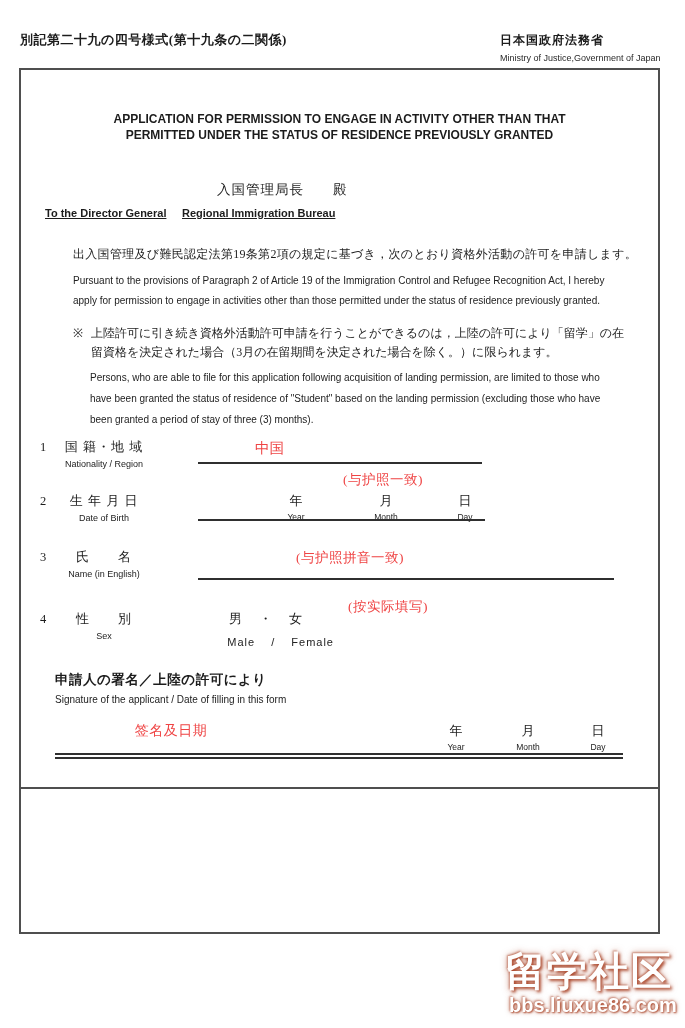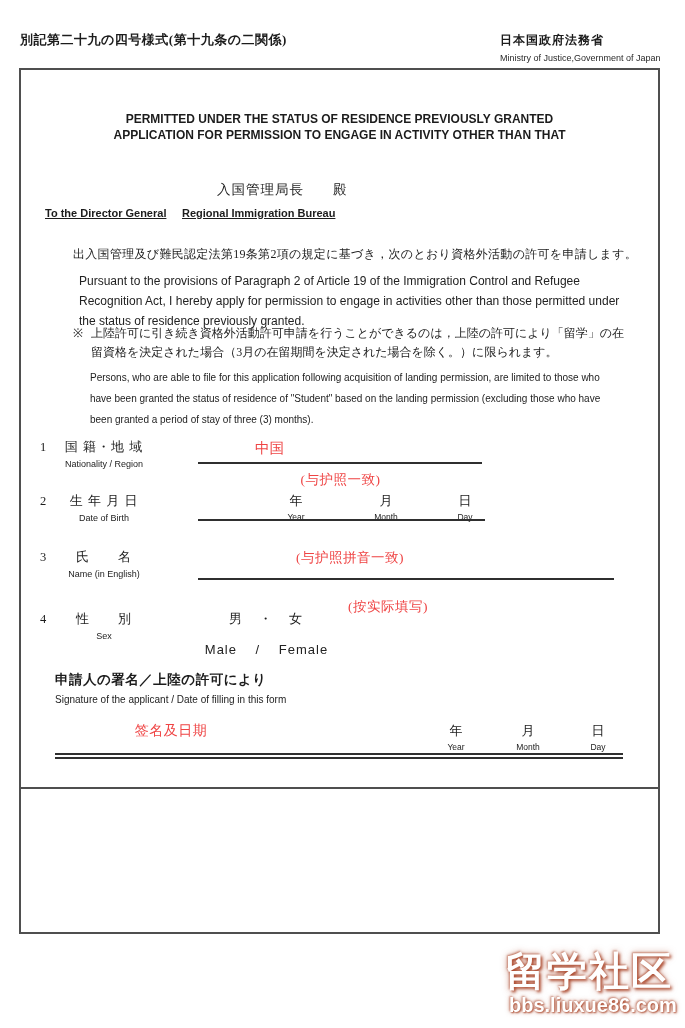--- a/index.html
+++ b/index.html
@@ -53,22 +53,22 @@
     text-decoration: underline;
   }
   .addr-en.left  { left: 24px; }
   .addr-en.right { left: 161px; }
 
   .decl-jp {
     position: absolute; left: 52px; top: 176px; width: 582px;
     font-size: 12px; letter-spacing: .3px;
   }
   .decl-en {
-    position: absolute; left: 58px; top: 201px; width: 556px;
-    font-size: 12px; line-height: 20px; color:#222;
+    position: absolute; left: 52px; top: 201px; width: 556px;
+    font-size: 10px; line-height: 20px; color:#222;
   }
   .note {
     position: absolute; left: 52px; top: 254px; width: 556px;
     display: flex; font-size: 12px; line-height: 19px;
   }
   .note-mark { flex: 0 0 18px; }
   .note-en {
     position: absolute; left: 69px; top: 297px; width: 532px;
     font-size: 10px; line-height: 21px; color:#222;
   }
@@ -79,32 +79,32 @@
   .item-label .lj { font-size: 13px; letter-spacing: 1px; }
   .item-label .le { font-size: 9px; margin-top: 3px; color:#222; }
 
   .blue { color: #ef4444; }
   .fill-line { position: absolute; height: 2px; background: #2f2f2f; }
 
   .value-nationality {
     position: absolute; left: 234px; top: 369px; font-size: 14.5px;
   }
   .hint { position: absolute; font-size: 13.5px; letter-spacing: .5px; }
-  .hint-nationality { left: 237px; top: 401px; width: 165px; text-align: center; }
+  .hint-nationality { left: 237px; top: 401px; width: 165px; text-align: right; }
   .hint-name        { left: 229px; top: 479px; width: 200px; text-align: center; }
   .hint-sex         { left: 327px; top: 528px; text-align: center; }
   .hint-signature   { left: 89px;  top: 652px; width: 122px; text-align: center; font-size: 14px; }
 
   .date-unit { position: absolute; width: 48px; text-align: center; }
   .date-unit .uj { font-size: 13px; }
   .date-unit .ue { font-size: 8.5px; margin-top: 2px; color:#222; }
 
   .sex-options { position: absolute; left: 178px; top: 540px; width: 135px; text-align: center; }
   .sex-options .oj { font-size: 13px; letter-spacing: 2px; }
-  .sex-options .oe { font-size: 13px; margin-top: 13px; letter-spacing: 1px; color:#222; }
+  .sex-options .oe { font-size: 11px; margin-top: 7px; letter-spacing: 1px; color:#222;text-align:right; }
 
   
   .sig-heading { position: absolute; left: 34px; top: 601px; font-size: 13.5px; font-weight: bold; letter-spacing: .5px; }
   .sig-en      { position: absolute; left: 34px; top: 624px; font-size: 10px; color:#222; }
   .sig-line {
     position: absolute; left: 34px; top: 683px; width: 568px; height: 6px;
     border-top: 2px solid #2f2f2f; border-bottom: 2px solid #2f2f2f;
   }
 
   
@@ -131,22 +131,22 @@
 
   <div class="hdr-left jp">別記第二十九の四号様式(第十九条の二関係)</div>
   <div class="hdr-right">
     <div class="agency-jp">日本国政府法務省</div>
     <div class="agency-en">Ministry of Justice,Government of Japan</div>
   </div>
 
   <div class="form-box">
 
     <div class="title-en">
+      <div>APPLICATION FOR PERMISSION TO ENGAGE IN ACTIVITY OTHER THAN THAT</div>
       <div>PERMITTED UNDER THE STATUS OF RESIDENCE PREVIOUSLY GRANTED</div>
-      <div>APPLICATION FOR PERMISSION TO ENGAGE IN ACTIVITY OTHER THAN THAT</div>
     </div>
 
     <div class="addressee jp">入国管理局長　　殿</div>
     <div class="addr-en left">To the Director General</div>
     <div class="addr-en right">Regional Immigration Bureau</div>
 
     <div class="decl-jp jp">出入国管理及び難民認定法第19条第2項の規定に基づき，次のとおり資格外活動の許可を申請します。</div>
     <div class="decl-en">Pursuant to the provisions of Paragraph 2 of Article 19 of the Immigration Control and Refugee Recognition Act, I hereby apply for permission to engage in activities other than those permitted under the status of residence previously granted.</div>
 
     <div class="note jp">

